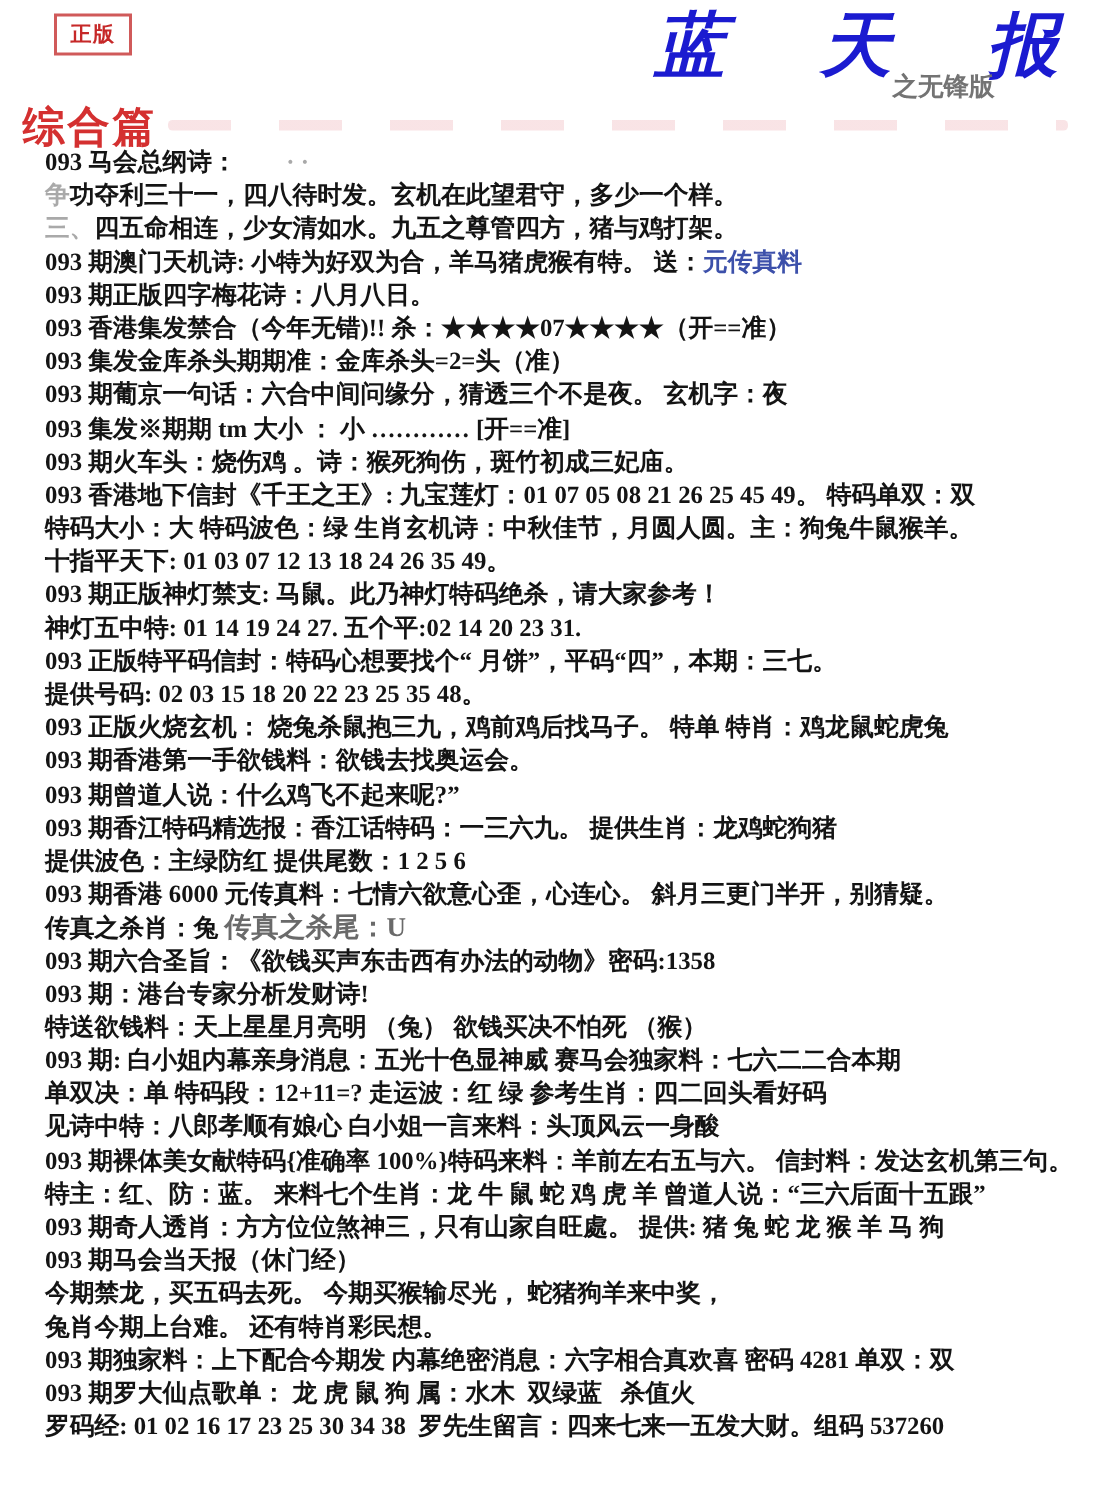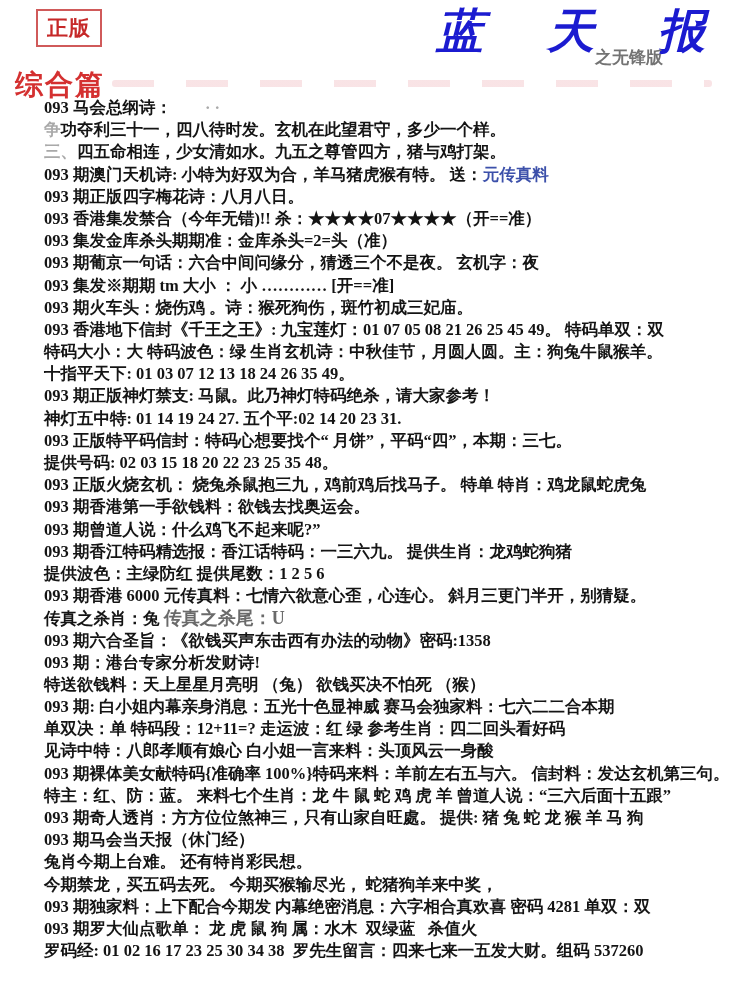--- a/index.html
+++ b/index.html
@@ -7,21 +7,21 @@
     position:relative;
     width:731px;height:991px;
     background:#ffffff;
     overflow:hidden;
     font-family:"Liberation Serif","DejaVu Serif",serif;
   }
   
   .badge{
     position:absolute;left:36px;top:9px;
     color:#c62828;border:2px solid #d05a5a;
-    font-size:21px;font-weight:700;
+    font-size:14px;font-weight:700;
     padding:3px 9px;letter-spacing:1px;
     font-family:"Liberation Sans","DejaVu Sans",sans-serif;
   }
   .title{
     position:absolute;left:0;top:0;width:100%;
     text-align:right;
     color:#1b1bd0;
     font-size:47px;font-weight:700;
     letter-spacing:26px;text-indent:26px;
     line-height:62px;
@@ -38,21 +38,21 @@
     letter-spacing:2px;
   }
   .smudge{
     position:absolute;left:112px;top:80px;width:600px;height:7px;
     background:repeating-linear-gradient(90deg,
       rgba(225,120,130,.45) 0 42px, rgba(255,255,255,0) 42px 74px);
     opacity:.45;border-radius:3px;
   }
   
   .content{
-    position:absolute;left:44px;top:97px;right:4px;
+    position:absolute;left:30px;top:97px;right:4px;
     color:#141414;
   }
   .line{
     height:22.2px;line-height:22.2px;
     font-size:16.5px;font-weight:700;
     white-space:pre;overflow:visible;
   }
   .c-faded{color:#a9a9a9;}
   .c-blue{color:#3c50aa;}
   .c-light{color:#6a6a6a;font-size:18px;font-weight:600;text-align:right;}
@@ -100,20 +100,20 @@
       <div class="line"><span>093 期六合圣旨：《欲钱买声东击西有办法的动物》密码:1358</span></div>
       <div class="line"><span>093 期：港台专家分析发财诗!</span></div>
       <div class="line"><span>特送欲钱料：天上星星月亮明 （兔） 欲钱买决不怕死 （猴）</span></div>
       <div class="line"><span>093 期: 白小姐内幕亲身消息：五光十色显神威 赛马会独家料：七六二二合本期</span></div>
       <div class="line"><span>单双决：单 特码段：12+11=? 走运波：红 绿 参考生肖：四二回头看好码</span></div>
       <div class="line"><span>见诗中特：八郎孝顺有娘心 白小姐一言来料：头顶风云一身酸</span></div>
       <div class="line"><span>093 期裸体美女献特码{准确率 100%}特码来料：羊前左右五与六。 信封料：发达玄机第三句。</span></div>
       <div class="line"><span>特主：红、防：蓝。 来料七个生肖：龙 牛 鼠 蛇 鸡 虎 羊 曾道人说：“三六后面十五跟”</span></div>
       <div class="line"><span>093 期奇人透肖：方方位位煞神三，只有山家自旺處。 提供: 猪 兔 蛇 龙 猴 羊 马 狗</span></div>
       <div class="line"><span>093 期马会当天报（休门经）</span></div>
+      <div class="line"><span>今期禁龙，买五码去死。 今期买猴输尽光， 蛇猪狗羊来中奖，</span></div>
       <div class="line"><span>兔肖今期上台难。 还有特肖彩民想。</span></div>
-      <div class="line"><span>今期禁龙，买五码去死。 今期买猴输尽光， 蛇猪狗羊来中奖，</span></div>
       <div class="line"><span>093 期独家料：上下配合今期发 内幕绝密消息：六字相合真欢喜 密码 4281 单双：双</span></div>
       <div class="line"><span>093 期罗大仙点歌单： 龙 虎 鼠 狗 属：水木  双绿蓝   杀值火</span></div>
       <div class="line"><span>罗码经: 01 02 16 17 23 25 30 34 38  罗先生留言：四来七来一五发大财。组码 537260</span></div>
     </div>
 
 </div>
 
 </body></html>

